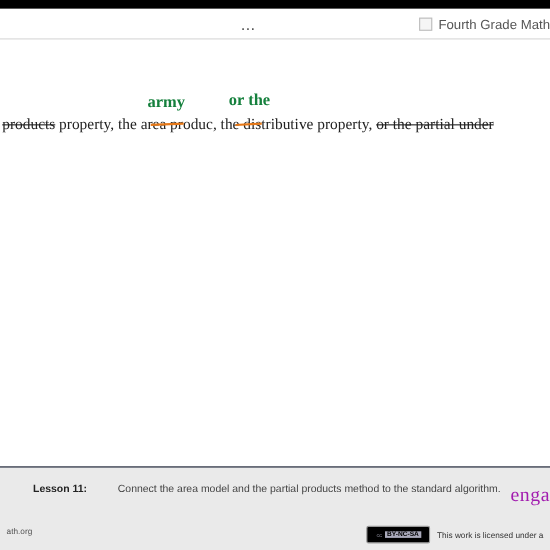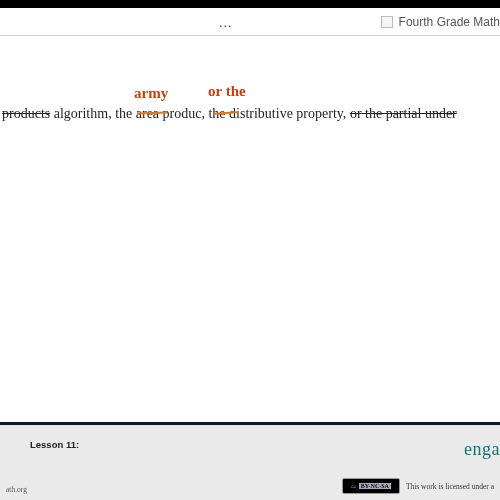--- a/index.html
+++ b/index.html
@@ -62,21 +62,21 @@
       font-size: 14px;
       color: #222;
       padding-left: 2px;
       font-family: Georgia, 'Times New Roman', serif;
     }
     .strike { text-decoration: line-through; }
     .annotation {
       position: absolute;
       font-family: 'Comic Sans MS', cursive;
       font-weight: bold;
-      color: #c2410c;
+      color: #15803d;
       font-size: 15px;
     }
     .ann-army { top: 49px; left: 134px; }
     .ann-orthe { top: 47px; left: 208px; }
     .ann-strike-area {
       position: absolute;
       top: 76px;
       left: 137px;
       width: 30px;
       height: 2px;
@@ -91,21 +91,21 @@
       height: 2px;
       background: #e67817;
       transform: rotate(-3deg);
     }
     .footer {
       position: absolute;
       bottom: 0;
       left: 0;
       width: 100%;
       background: #eaeaea;
-      border-top: 3px solid #0f172a;
+      border-top: 1px solid #0f172a;
     }
     .lesson-row {
       display: flex;
       padding: 14px 8px 14px 30px;
       font-size: 9.5px;
       align-items: flex-start;
       justify-content: space-between;
     }
     .lesson-label {
       font-weight: bold;
@@ -116,34 +116,33 @@
       color: #444;
       line-height: 1.35;
       flex: 1;
     }
     .lesson-left {
       display: flex;
       flex: 1;
     }
     .engage {
       font-size: 18px;
-      color: #0f766e;
+      color: #a21caf;
       letter-spacing: 0.5px;
       align-self: center;
       margin-right: -8px;
       font-family: Georgia, serif;
     }
     .license-row {
       display: flex;
-      align-items: flex-end;
+      align-items: flex-start;
       padding: 4px 6px 6px 6px;
       font-size: 7.5px;
       color: #333;
       justify-content: space-between;
-      font-family: Liberation Serif, serif;
     }
     .license-left {
       color: #555;
     }
     .license-right {
       display: flex;
       align-items: center;
       gap: 6px;
       padding-left: 41px;
     }
@@ -180,32 +179,33 @@
 <div class="topbar">
   <div class="ellipsis">…</div>
   <div class="grade-box">
     <div class="grade-square"></div>
     <span>Fourth Grade Math</span>
   </div>
 </div>
 
 <div class="content-area">
   <div class="text-line">
-    <span class="strike">products</span><span> algorithm, the </span><span>area</span><span> produc, </span><span>the </span><span>distributive property, </span><span class="strike">or</span><span class="strike"> the partial under</span>
+    <span class="strike">products</span><span> property, the </span><span>area</span><span> produc, </span><span>the </span><span>distributive property, </span><span class="strike">or</span><span class="strike"> the partial under</span>
   </div>
   <div class="annotation ann-army">army</div>
   <div class="annotation ann-orthe">or the</div>
   <div class="ann-strike-area"></div>
   <div class="ann-strike-the"></div>
 </div>
 
 <div class="footer">
   <div class="lesson-row">
     <div class="lesson-left">
       <div class="lesson-label">Lesson 11:</div>
+      <div class="lesson-desc">Connect the area model and the partial products method to the standard algorithm.</div>
     </div>
     <div class="engage">enga</div>
   </div>
   <div class="license-row">
     <div class="license-left">ath.org</div>
     <div class="license-right">
       <div class="cc-badge">
         <span>㏄</span>
           <span class="cc-text">BY-NC-SA</span>
       </div>

